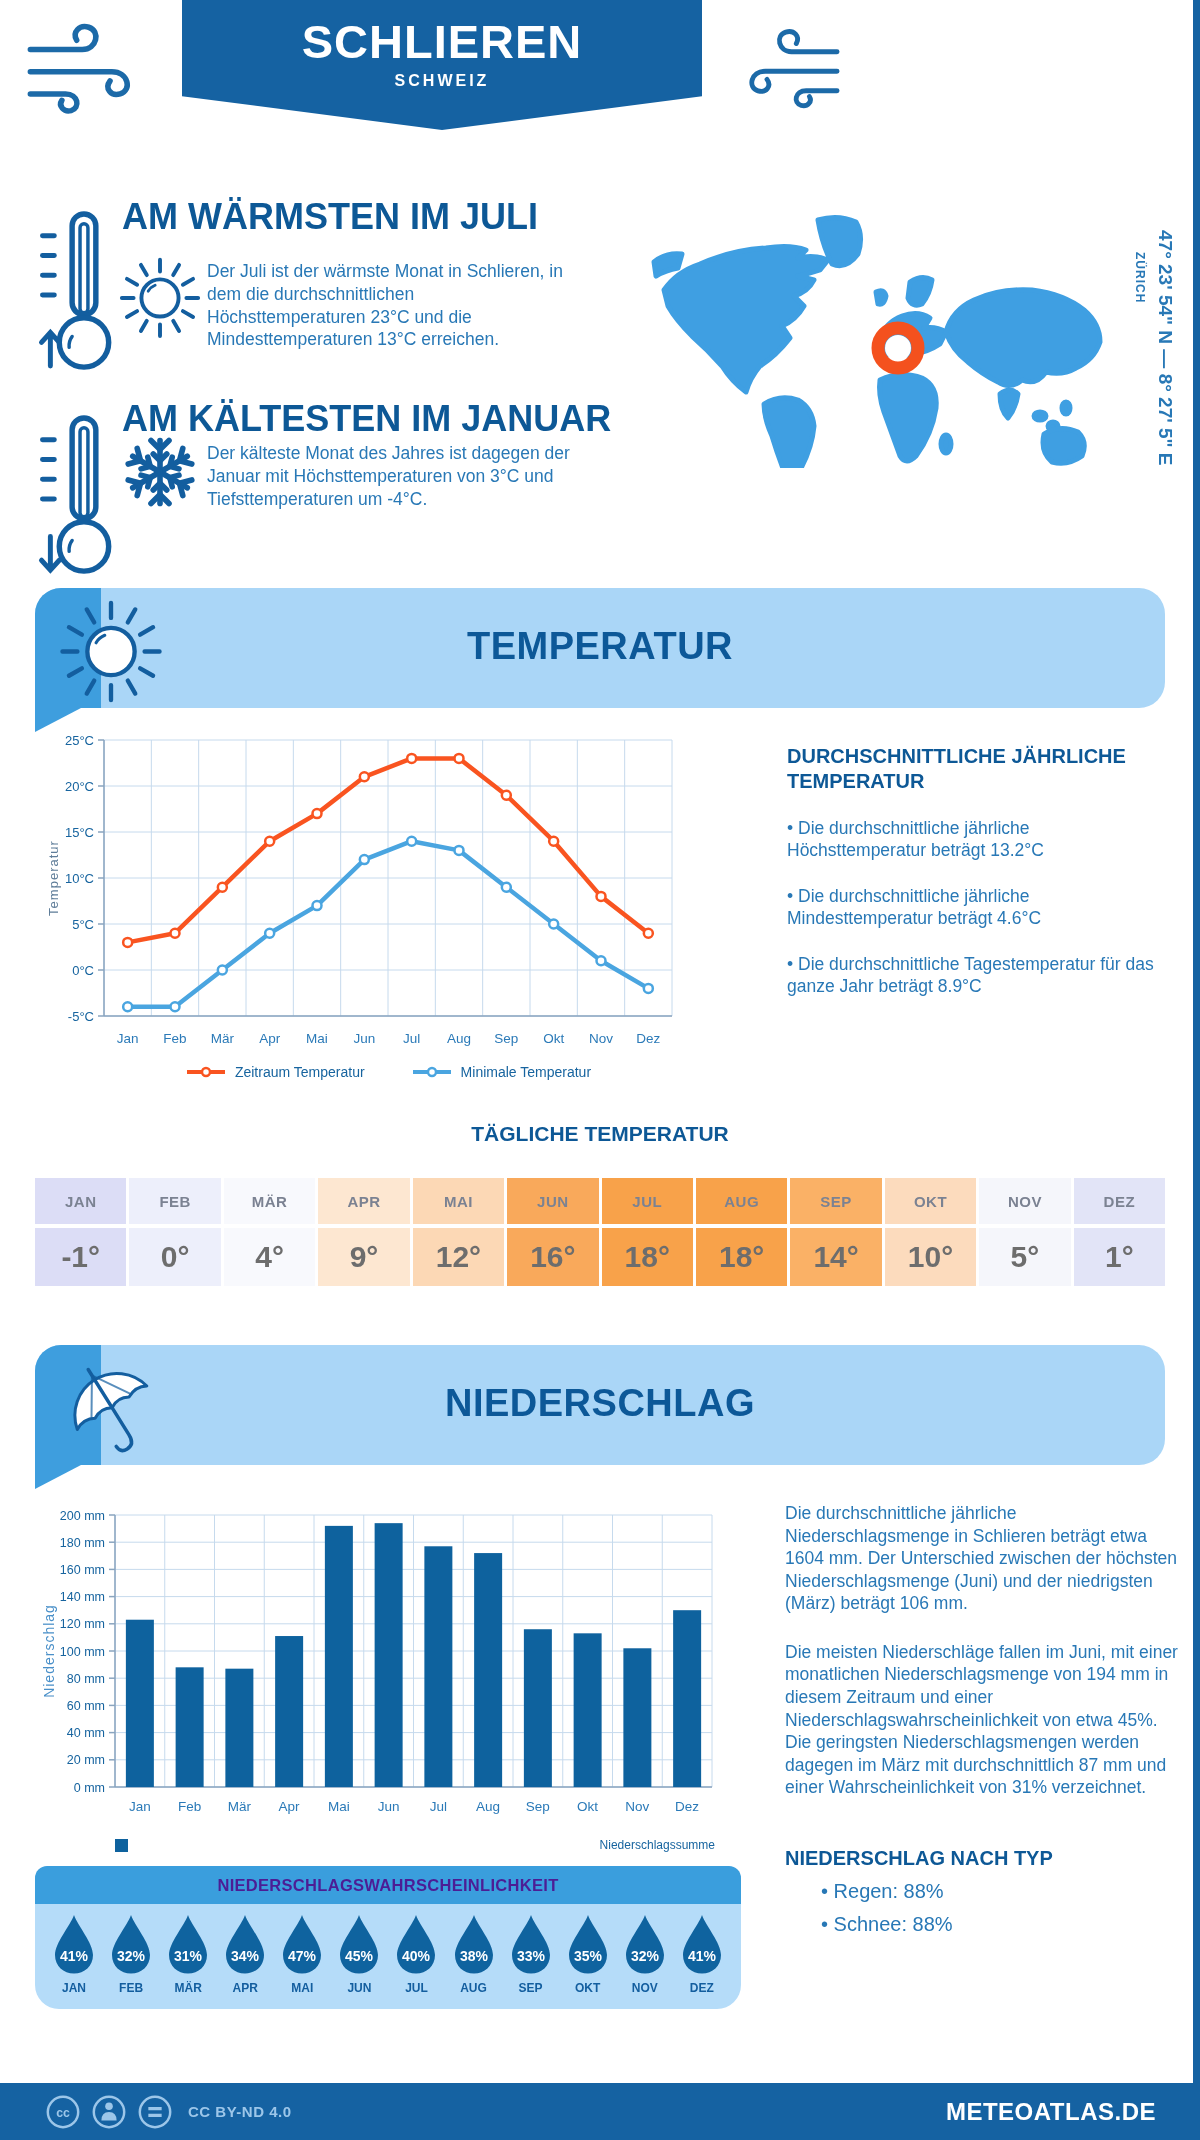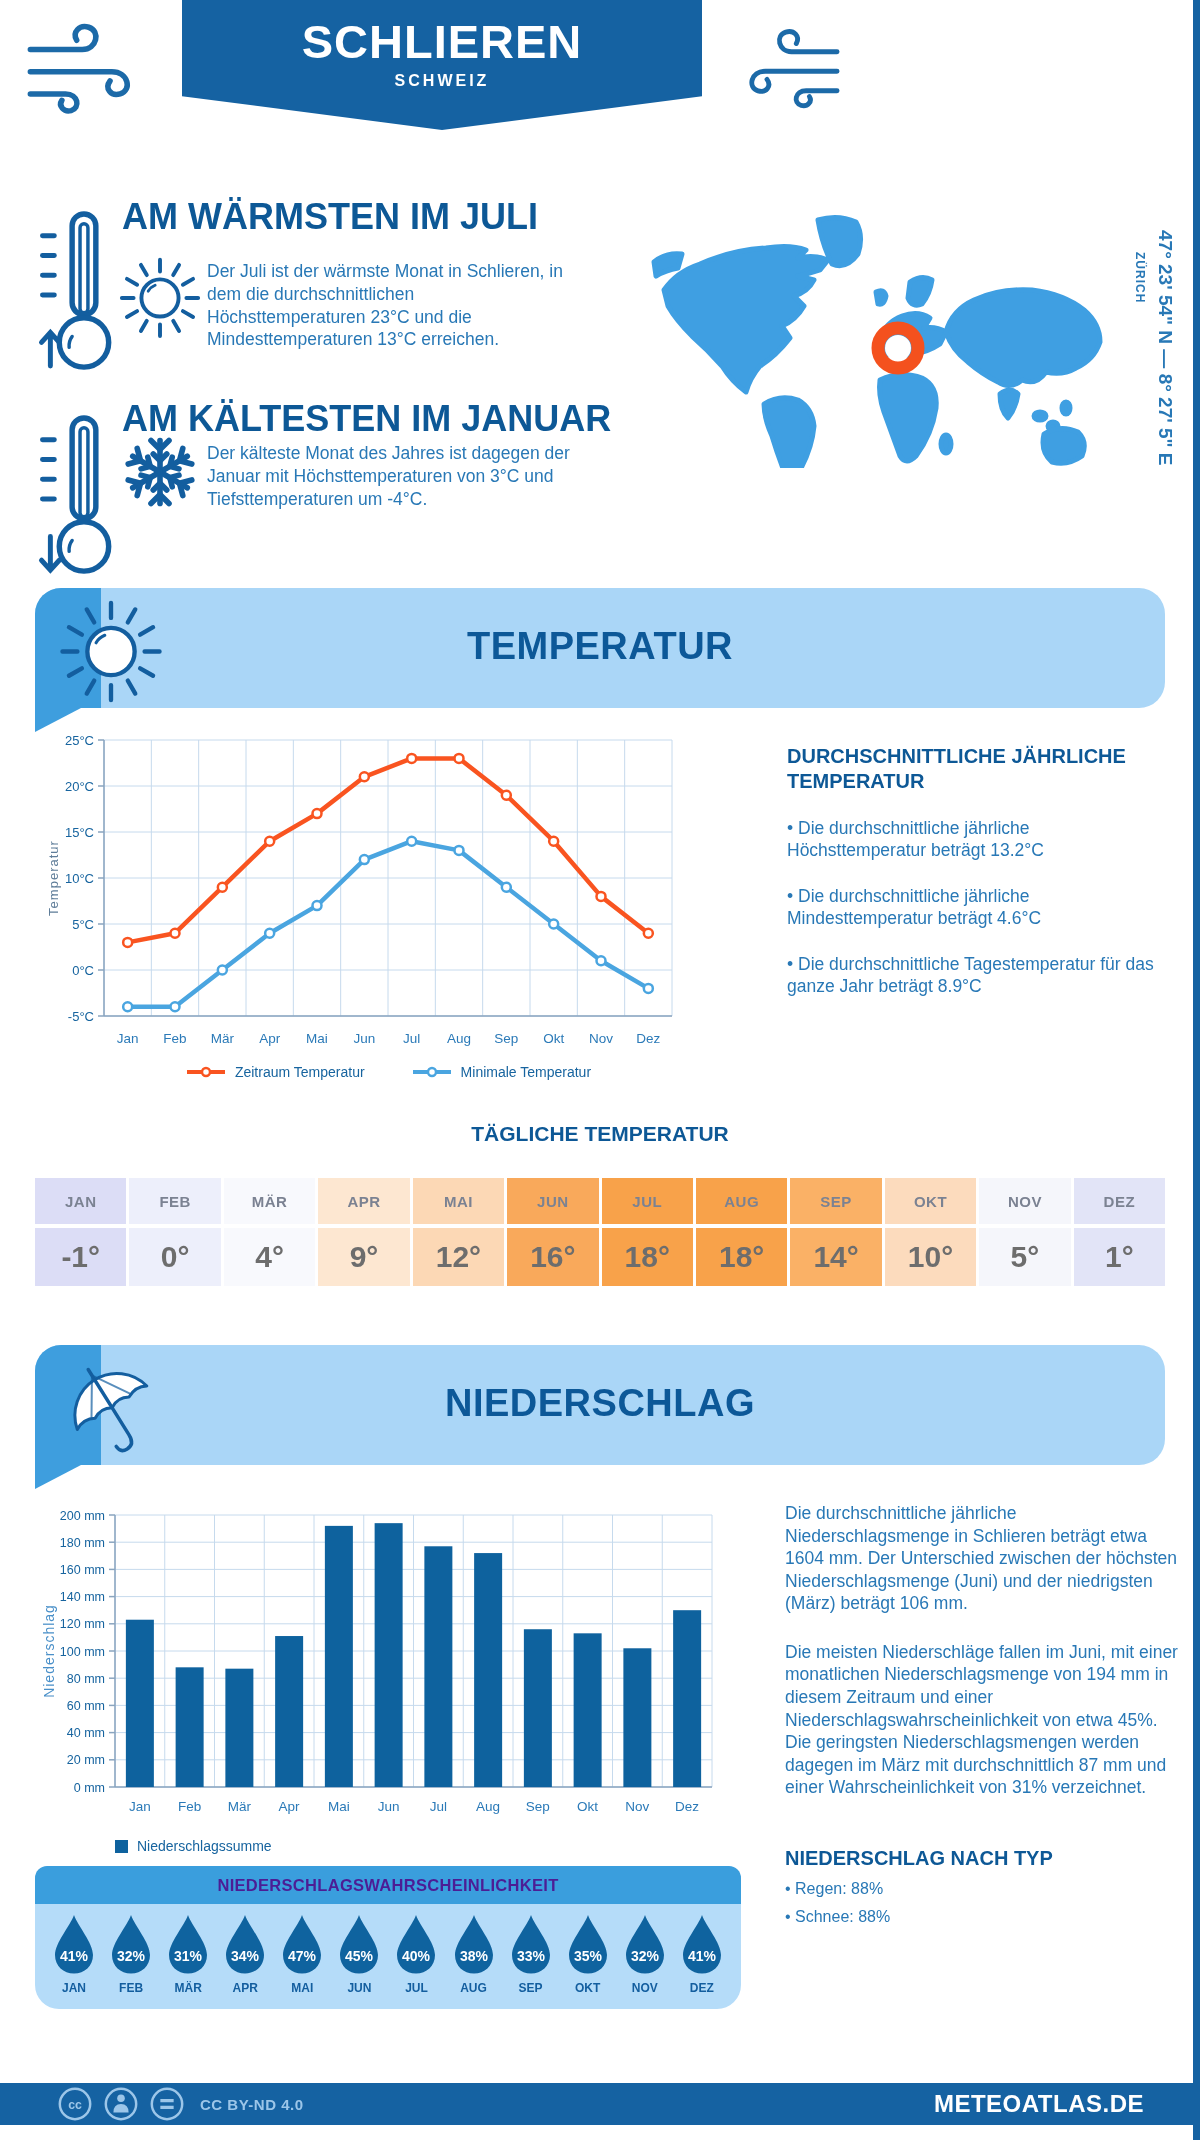--- a/index.html
+++ b/index.html
@@ -43,53 +43,53 @@
     border-top:24px solid #3e9ede;border-right:46px solid transparent;}
   .banner-title{position:absolute;left:0;width:100%;text-align:center;top:37px;
     font-size:38px;font-weight:bold;color:#0c5898;letter-spacing:0.5px;}
   .banner-icon{position:absolute;left:20px;top:5px;}
 
   
   #line-chart{left:42px;top:726px;}
   #line-legend{left:104px;top:1064px;width:568px;display:flex;justify-content:center;gap:46px;}
   .legend-item{display:flex;align-items:center;gap:8px;font-size:14px;color:#17649f;}
   #bar-chart{left:40px;top:1495px;}
-  #bar-legend{left:115px;top:1838px;width:600px;display:flex;justify-content:flex-start;align-items:center;gap:9px;
-    font-size:14px;color:#17649f;}
+  #bar-legend{left:115px;top:1838px;width:600px;display:flex;justify-content:space-between;align-items:center;gap:9px;
+    font-size:12px;color:#17649f;}
   .bl-sq{width:13px;height:13px;display:inline-block;}
 
   
   #stats{left:787px;top:744px;width:372px;}
   .stats-title{font-size:20px;font-weight:bold;color:#0d5896;line-height:1.25;}
   .stat{margin-top:23px;font-size:17.5px;color:#2878b6;line-height:1.28;}
   #right-col{left:785px;top:1502px;width:394px;}
   #right-col p{margin:0 0 26px 0;font-size:17.5px;color:#2878b6;line-height:1.29;}
   .type-title{margin-top:48px;font-size:20px;font-weight:bold;color:#0d5896;}
-  .type-item{margin-top:10px;font-size:16px;color:#2878b6;}
+  .type-item{margin-top:10px;font-size:20px;color:#2878b6;margin-left:36px;}
 
   
   #daily-title{left:0;top:1122px;width:1200px;text-align:center;font-size:21px;font-weight:bold;color:#0d5896;}
   #daily-table{left:35px;top:1178px;width:1130px;}
   .dt-row{display:flex;gap:3px;}
   .dt-row.head{margin-bottom:4px;}
   .dt-cell{flex:1;display:flex;align-items:center;justify-content:center;}
   .dt-row.head .dt-cell{height:46px;font-size:15px;font-weight:bold;color:#7b8292;letter-spacing:0.5px;}
   .dt-row.vals .dt-cell{height:58px;font-size:30px;font-weight:bold;color:#6d6d6d;}
 
   
   #prob-panel{left:35px;top:1866px;width:706px;border-radius:12px 12px 24px 24px;overflow:hidden;}
   .prob-header{height:38px;background:#3a9edd;display:flex;align-items:center;justify-content:center;
     font-size:16.5px;font-weight:bold;color:#4c1d95;letter-spacing:0.3px;}
   .prob-body{background:#b5dcf9;padding:10px 14px 14px;display:flex;justify-content:space-between;}
   .drop{width:50px;text-align:center;}
   .drop-month{margin-top:3px;font-size:12px;font-weight:bold;color:#135e9f;}
 
   
-  #footer{left:0;top:2083px;width:1200px;height:42px;background:#1562a2;display:flex;align-items:center;
-    padding:0 56px;box-sizing:border-box;}
+  #footer{left:0;top:2083px;width:1200px;height:57px;background:#1562a2;display:flex;align-items:center;
+    padding:0 44px;box-sizing:border-box;}
   #cc-icons{display:flex;gap:8px;align-items:center;}
   #license{color:#9cc6e9;font-weight:bold;font-size:15px;margin-left:14px;letter-spacing:0.5px;}
   #site{margin-left:auto;color:#ffffff;font-weight:bold;font-size:24px;letter-spacing:0.5px;}
 </style>
 </head>
 <body>
 
 <div class="page">
   <div class="abs" id="right-bar"></div>
 

